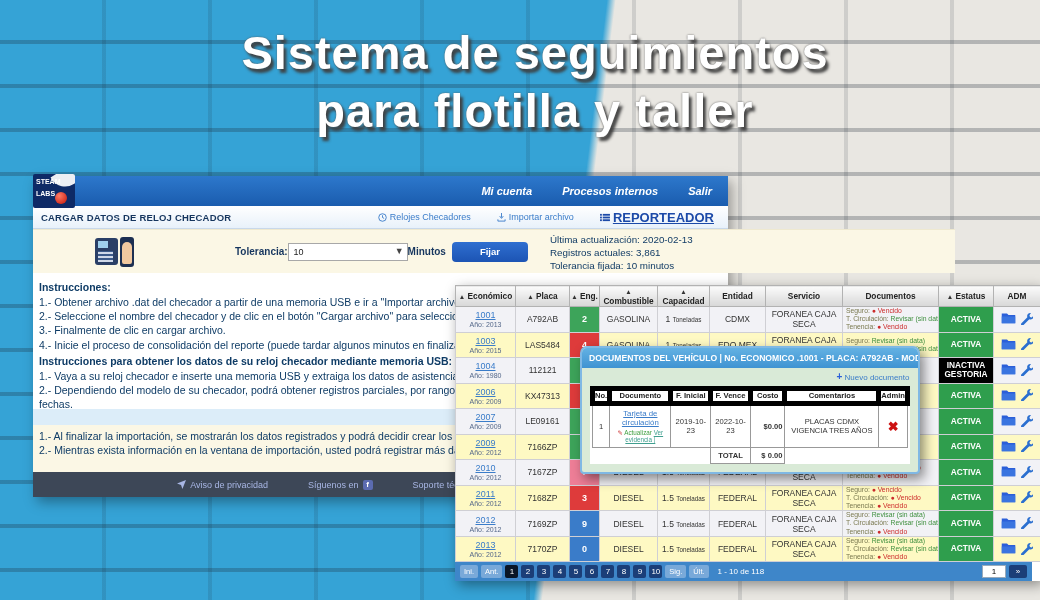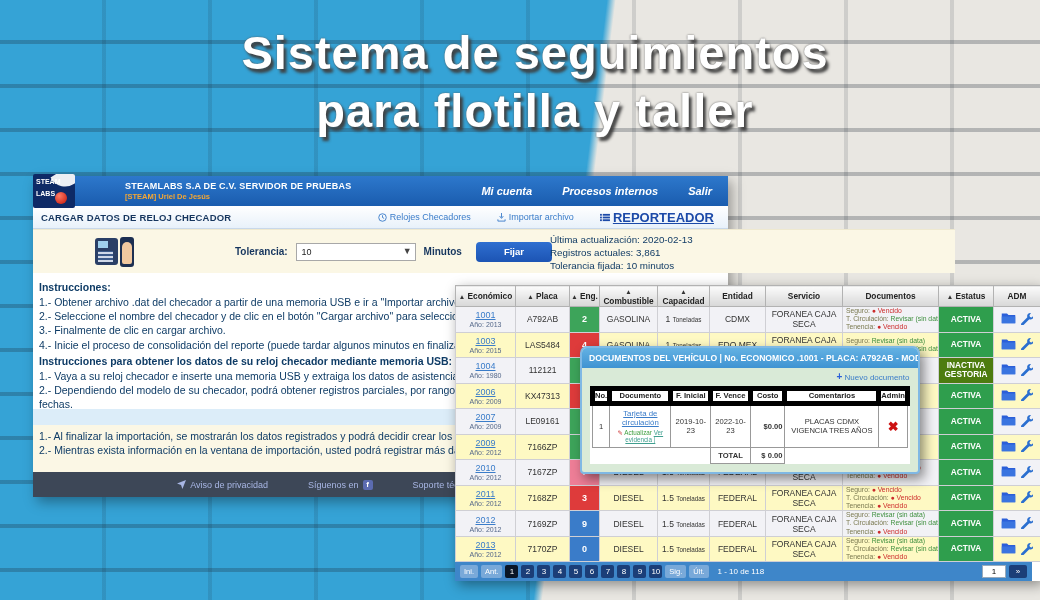--- a/index.html
+++ b/index.html
@@ -44,21 +44,21 @@
   .sub-link.reporteador { color:#1b49a8; font-weight:bold; text-decoration:underline; font-size:13px; }
 
   .lw-tol { height:44px; width:922px; background:#fbf7e5; border-top:1px solid #efe9d0; display:flex; align-items:center; position:relative; }
   .device { margin-left:62px; width:42px; height:30px; position:relative; flex:none; }
   .device-body { position:absolute; left:0; top:1px; width:23px; height:27px; background:#2a3f66; border-radius:3px; }
   .device-screen { position:absolute; left:3px; top:4px; width:10px; height:7px; background:#9fd0ee; }
   .device-pad { position:absolute; left:3px; top:14px; width:15px; height:11px;
                 background:repeating-linear-gradient(0deg,#cfd8e8 0 2px,#3c5a8a 2px 4px); }
   .device-scan { position:absolute; right:3px; top:0; width:14px; height:30px; background:#1c2f52; border-radius:3px; }
   .device-hand { position:absolute; right:5px; top:5px; width:10px; height:22px; background:#f0c8a0; border-radius:5px 5px 2px 2px; }
-  .tol-controls { display:flex; align-items:center; gap:8px; margin-left:98px; }
+  .tol-controls { display:flex; align-items:center; margin-left:98px; }
   .tol-label, .tol-unit { font-size:10px; font-weight:bold; color:#15355e; }
   .tol-select { position:relative; width:120px; height:18px; background:#fff; border:1px solid #a8a8a8;
                 font-size:9px; color:#222; display:flex; align-items:center; padding:0 14px 0 5px; cursor:pointer; }
   .tol-select .dd { position:absolute; right:3px; top:2px; font-size:9px; color:#444; }
   .fijar-btn { width:76px; height:20px; margin-left:6px; background:linear-gradient(#2f6fd0,#1c54b4); color:#fff;
                font-size:9.5px; font-weight:bold; border:none; border-radius:4px; display:flex; align-items:center;
                justify-content:center; cursor:pointer; }
   .tol-stats { position:absolute; left:517px; top:3px; font-size:9.8px; color:#123c66; line-height:13px; }
 
   .lw-content { background:#fff; padding:5px 10px 3px 6px; height:136px; font-size:10.5px; color:#0f3c66; overflow:hidden; }
@@ -92,21 +92,21 @@
   .c-comb, .c-ent, .c-serv { font-size:7.8px; }
   .c-cap { font-size:8px; }
   .cap-unit { font-size:6.3px; }
   .c-docs { text-align:left !important; padding-left:3px !important; }
   .docline { font-size:6.8px; line-height:8.2px; white-space:nowrap; }
   .dlab { color:#7a7950; }
   .dval.red { color:#cc2b2b; }
   .dval.green { color:#3f8f3f; }
   .stbox { width:100%; height:100%; display:flex; align-items:center; justify-content:center; color:#fff;
            font-weight:bold; font-size:8.3px; line-height:9.5px; text-align:center; padding:0 2px; }
-  .st-green{background:#2f9e4d} .st-red{background:#4d7c0f}
+  .st-green{background:#2f9e4d} .st-red{background:#000000}
   .adm-ic { display:inline-block; margin:0 2px; vertical-align:middle; cursor:pointer; }
 
   
   .pager { width:577px; height:19px; background:#3e86c9; display:flex; align-items:center; gap:3px; padding:0 5px; }
   .pgbtn { background:#79a9d9; color:#fff; font-size:7.5px; padding:2px 4px; border-radius:2px; cursor:pointer; }
   .pgnum { width:13px; height:13px; background:#1b3e78; color:#fff; font-size:8px; border-radius:2px;
            display:flex; align-items:center; justify-content:center; cursor:pointer; }
   .pgnum.cur { background:#0a1626; }
   .pg-info { color:#fff; font-size:8px; margin-left:6px; }
   .pg-spacer { flex:1; }
@@ -147,24 +147,20 @@
   <div>Sistema de seguimientos</div>
   <div>para flotilla y taller</div>
 </div>
 
 <div class="lwin">
   <div class="lw-header">
     <div class="logo">
       <div class="logo-txt">STEAM</div>
       <div class="logo-txt">LABS</div>
       <div class="logo-dot"></div>
-    </div>
-    <div class="company-wrap">
-      <div class="company">STEAMLABS S.A DE C.V. SERVIDOR DE PRUEBAS</div>
-      <div class="user">[STEAM] Uriel De Jesús</div>
     </div>
     <div class="menu">
         <span class="menu-item">Mi cuenta</span>
         <span class="menu-item">Procesos internos</span>
         <span class="menu-item">Salir</span>
       </div>
   </div>
 
   <div class="lw-subbar">
     <div class="page-title">CARGAR DATOS DE RELOJ CHECADOR</div>

